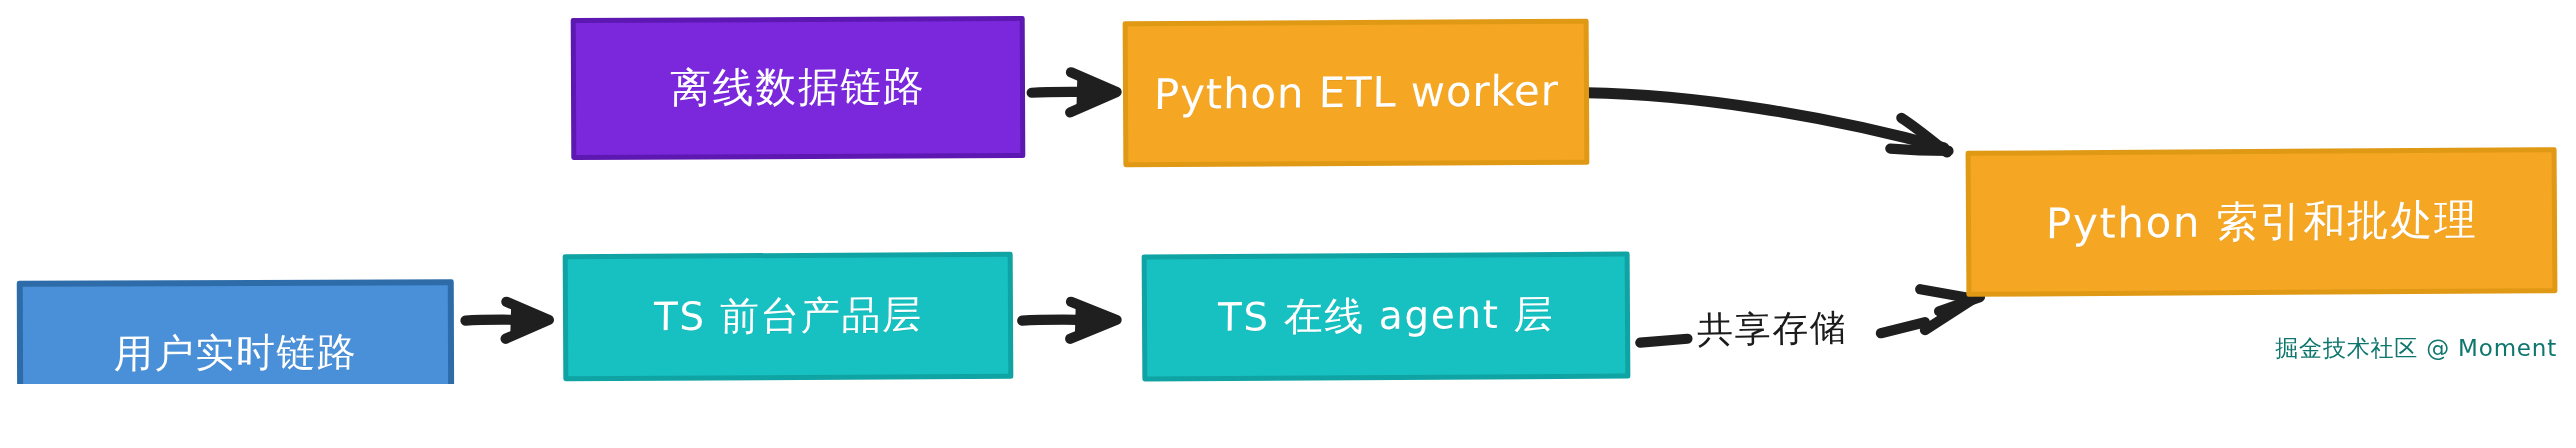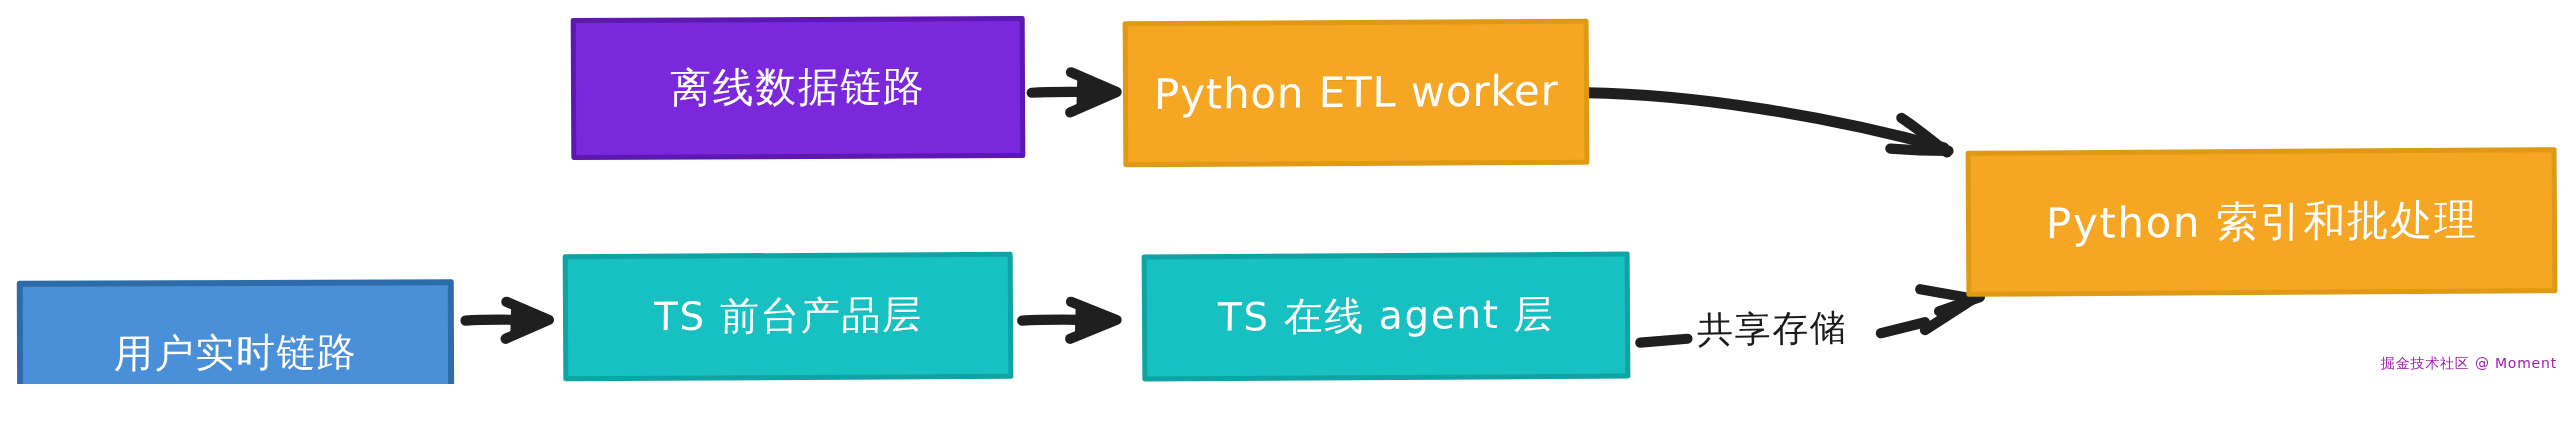--- a/index.html
+++ b/index.html
@@ -100,23 +100,23 @@
     white-space: nowrap;
     font-family: "DejaVu Sans", sans-serif;
     transform: rotate(-1deg);
   }
   #label-shared-storage {
     left: 1697px; top: 305px;
   }
   #watermark {
     position: absolute;
     right: 19px;
-    bottom: 11px;
-    color: #a21caf;
-    font-size: 14px;
+    bottom: 20px;
+    color: #0f766e;
+    font-size: 23px;
     letter-spacing: 0.8px;
     white-space: nowrap;
     font-family: "DejaVu Sans", sans-serif;
   }
 </style>
 </head>
 <body>
 
 <div id="canvas">
 

